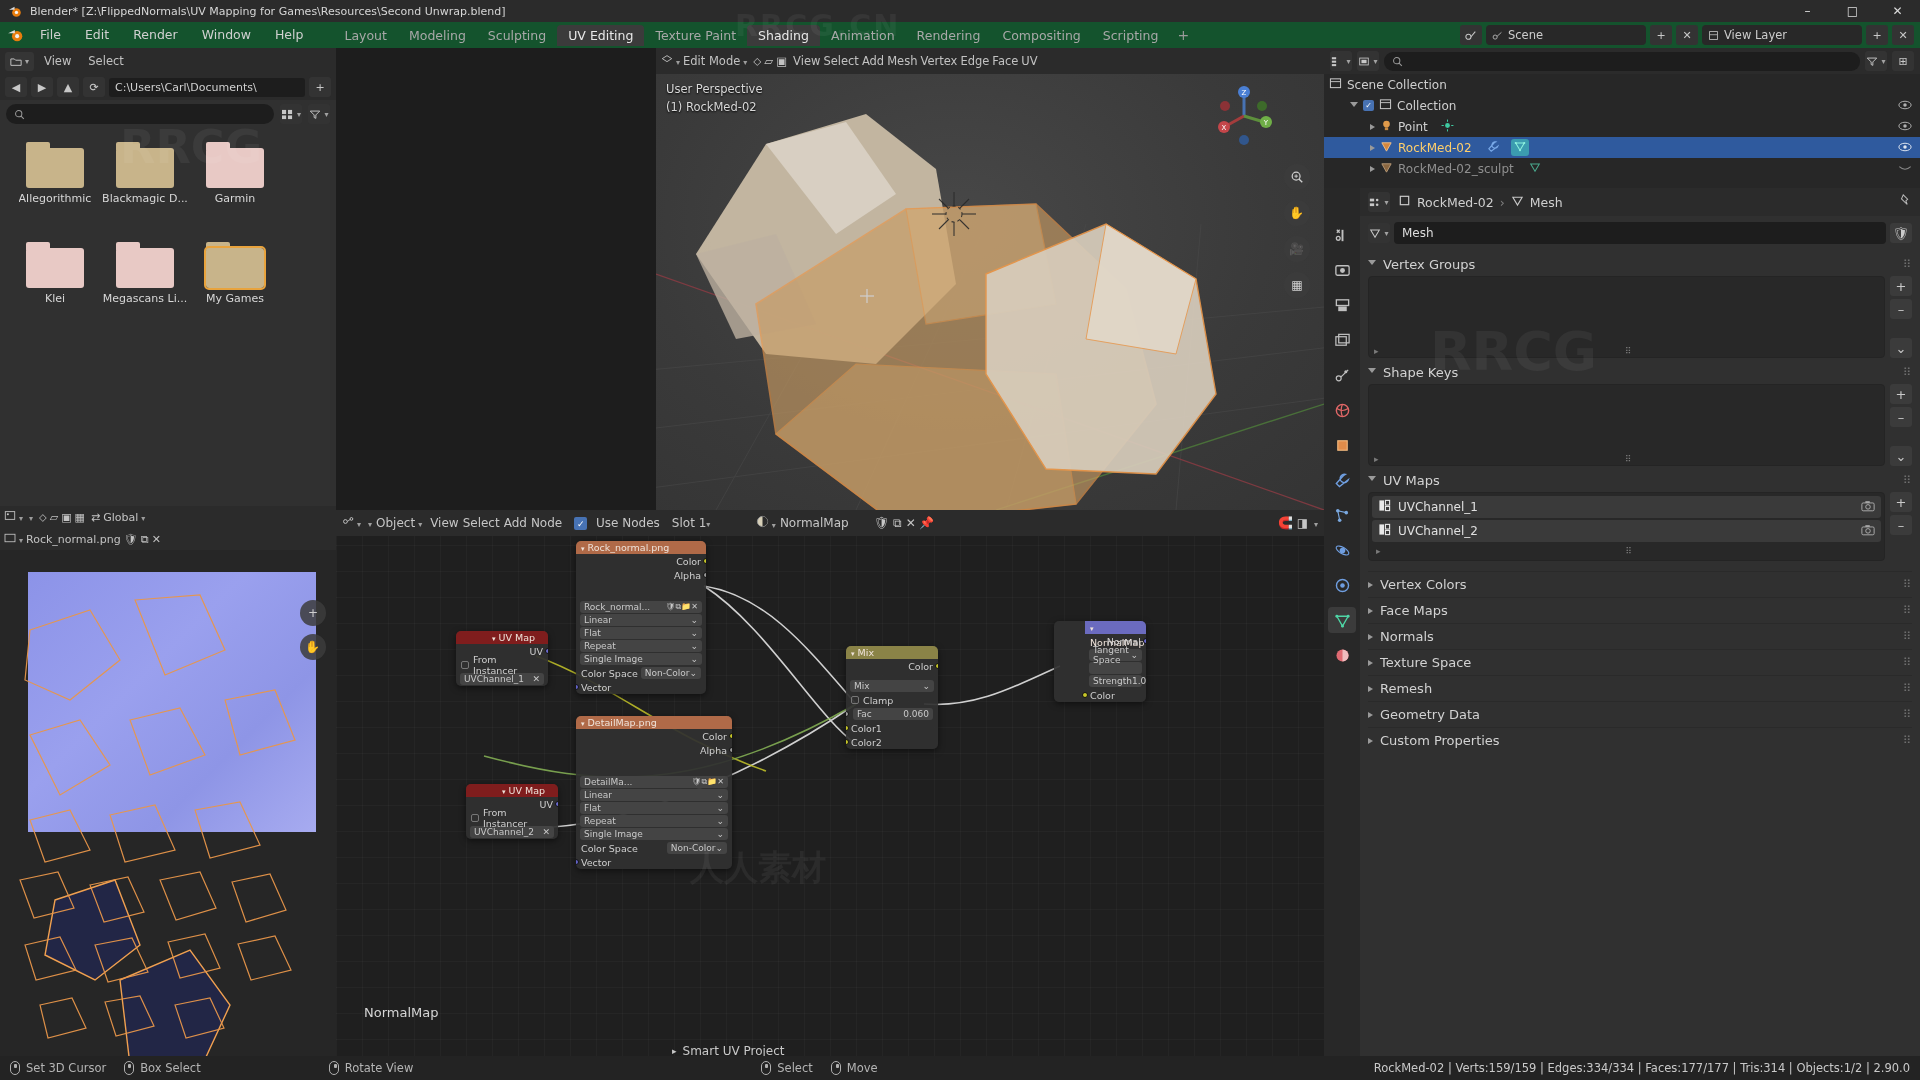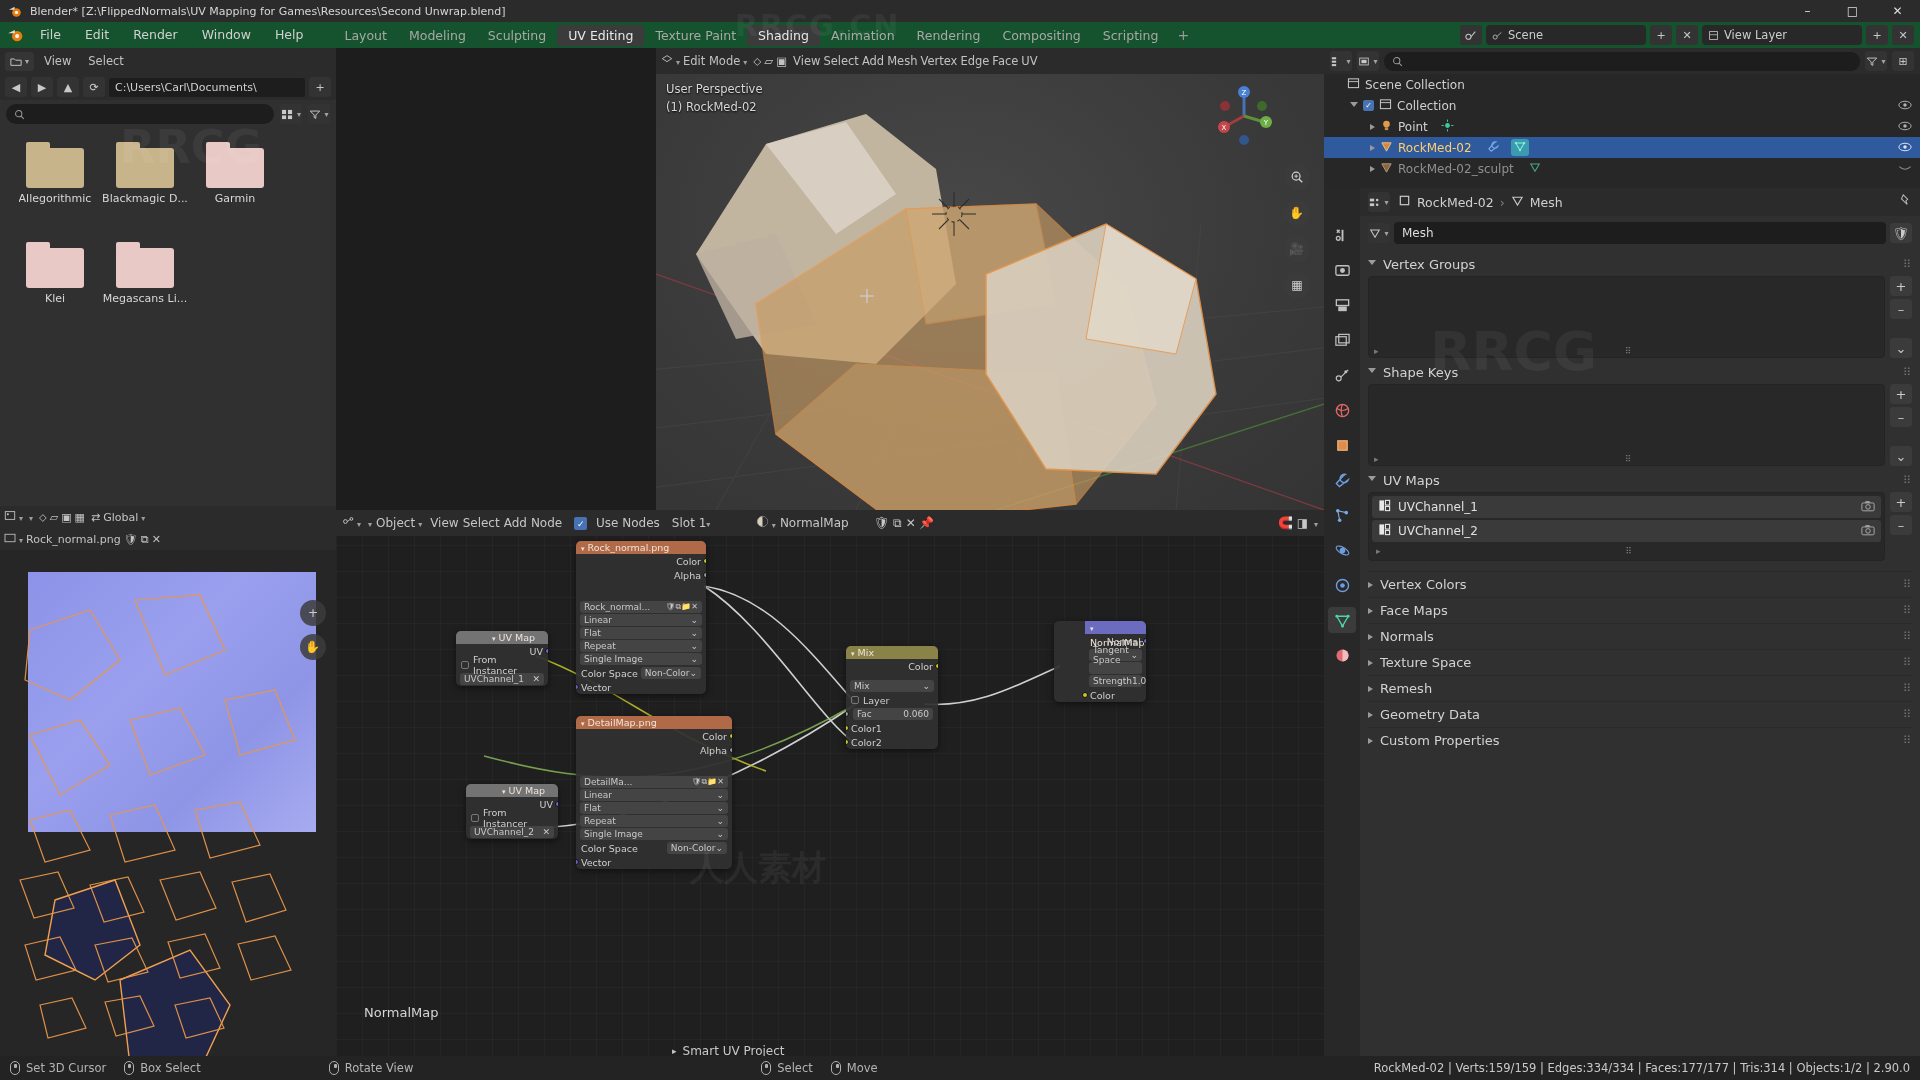--- a/index.html
+++ b/index.html
@@ -90,21 +90,21 @@
   .sh-canvas{ position:relative; height:530px; overflow:hidden;
     background:
       repeating-linear-gradient(0deg, rgba(255,255,255,.028) 0 1px, transparent 1px 26px),
       repeating-linear-gradient(90deg, rgba(255,255,255,.028) 0 1px, transparent 1px 26px),
       #1f1f1f;}
   .node{ position:absolute; border-radius:5px; background:rgba(48,48,48,.93);
     box-shadow:0 2px 6px rgba(0,0,0,.5); font-size:9.5px; color:#cfcfcf; overflow:hidden;}
   .node .title{ height:13px; line-height:13px; padding:0 5px; font-size:9.5px; color:#efe3da;}
   .node .title.tex{ background:#b06a48;}
   .node .title.mix{ background:#8a8347;}
-  .node .title.uvm{ background:#737373;padding-left:36px;}
+  .node .title.uvm{ background:#7f1d1d;padding-left:36px;}
   .node .title.nrm{ background:#6b6bbf;}
   .node .row{ height:14px; display:flex; align-items:center; padding:0 5px; position:relative;}
   .node .row.right{ justify-content:flex-end;}
   .node .ctl{ height:12px;margin:1px 4px;background:#444;border-radius:3px;display:flex;
     align-items:center;padding:0 4px;font-size:9px;color:#c9c9c9;justify-content:space-between;}
   .sock{ position:absolute; width:6px;height:6px;border-radius:50%; border:1px solid #111;}
   .sock.out{ right:-3px;} .sock.in{ left:-3px;}
   .sock.yellow{background:#c7c729;} .sock.grey{background:#9a9a9a;}
   .sock.blue{background:#6363c7;} .sock.purple{background:#6b6bcf;}
   .smartuv{ position:absolute; left:336px; bottom:8px; font-size:12px; color:#c9c9c9;
@@ -322,20 +322,27 @@
               <div class="body"></div>
             </div>
           <div class="fb-label">Klei</div>
         </div>
         <div class="fb-cell">
           <div class="folder pink">
               <div class="tab"></div>
               <div class="body"></div>
             </div>
           <div class="fb-label">Megascans Li...</div>
+        </div>
+        <div class="fb-cell">
+          <div class="folder sel">
+              <div class="tab"></div>
+              <div class="body"></div>
+            </div>
+          <div class="fb-label">My Games</div>
         </div>
       </div>
     </div>
   </div>
 
   <div class="editor" id="uveditor">
     <div class="uv-hdr">
       <div class="box">
         <svg width="12" height="11" viewBox="0 0 14 12">
             <rect x="1.5" y="1.5" width="11" height="9" fill="none" stroke="#c8c8c8" stroke-width="1"></rect>
@@ -711,21 +718,21 @@
           <span>Color</span>
           <span class="sock out yellow"></span>
         </div>
         <div style="height:6px"></div>
         <div class="ctl">
           <span>Mix</span>
             <span>⌄</span>
         </div>
         <div class="row">
           <span style="width:8px;height:8px;border:1px solid #777;border-radius:2px;margin-right:4px;display:inline-block"></span>
-          <span>Layer</span>
+          <span>Clamp</span>
         </div>
         <div class="row" style="position:relative">
           <span class="sock in grey"></span>
           <span class="ctl" style="flex:1;margin:0 0 0 2px">
             <span>Fac</span>
             <span>0.060</span>
           </span>
         </div>
         <div class="row">
           <span class="sock in yellow"></span>
@@ -796,21 +803,21 @@
       </div>
       <div class="iconbtn">
         <svg width="12" height="11" viewBox="0 0 14 12">
             <path d="M1.5 2 H12.5 L8 6.5 V10.5 L6 9.5 V6.5 Z" fill="none" stroke="#c8c8c8" stroke-width="1.1"></path>
           </svg>
         <span class="chev">▾</span>
       </div>
       <div class="iconbtn">⊞</div>
     </div>
 
-    <div class="ol-row" style="padding-left:23px">
+    <div class="ol-row" style="padding-left:5px">
       <span>
         <svg width="13" height="12" viewBox="0 0 14 13">
             <rect x="1.5" y="2" width="11" height="9.5" fill="none" stroke="#c8c8c8" stroke-width="1.1"></rect>
             <path d="M1.5 5 H12.5" stroke="#c8c8c8" stroke-width="1"></path>
           </svg>
       </span>
       <span>Scene Collection</span>
     </div>
 
     <div class="ol-row" style="padding-left:26px">

